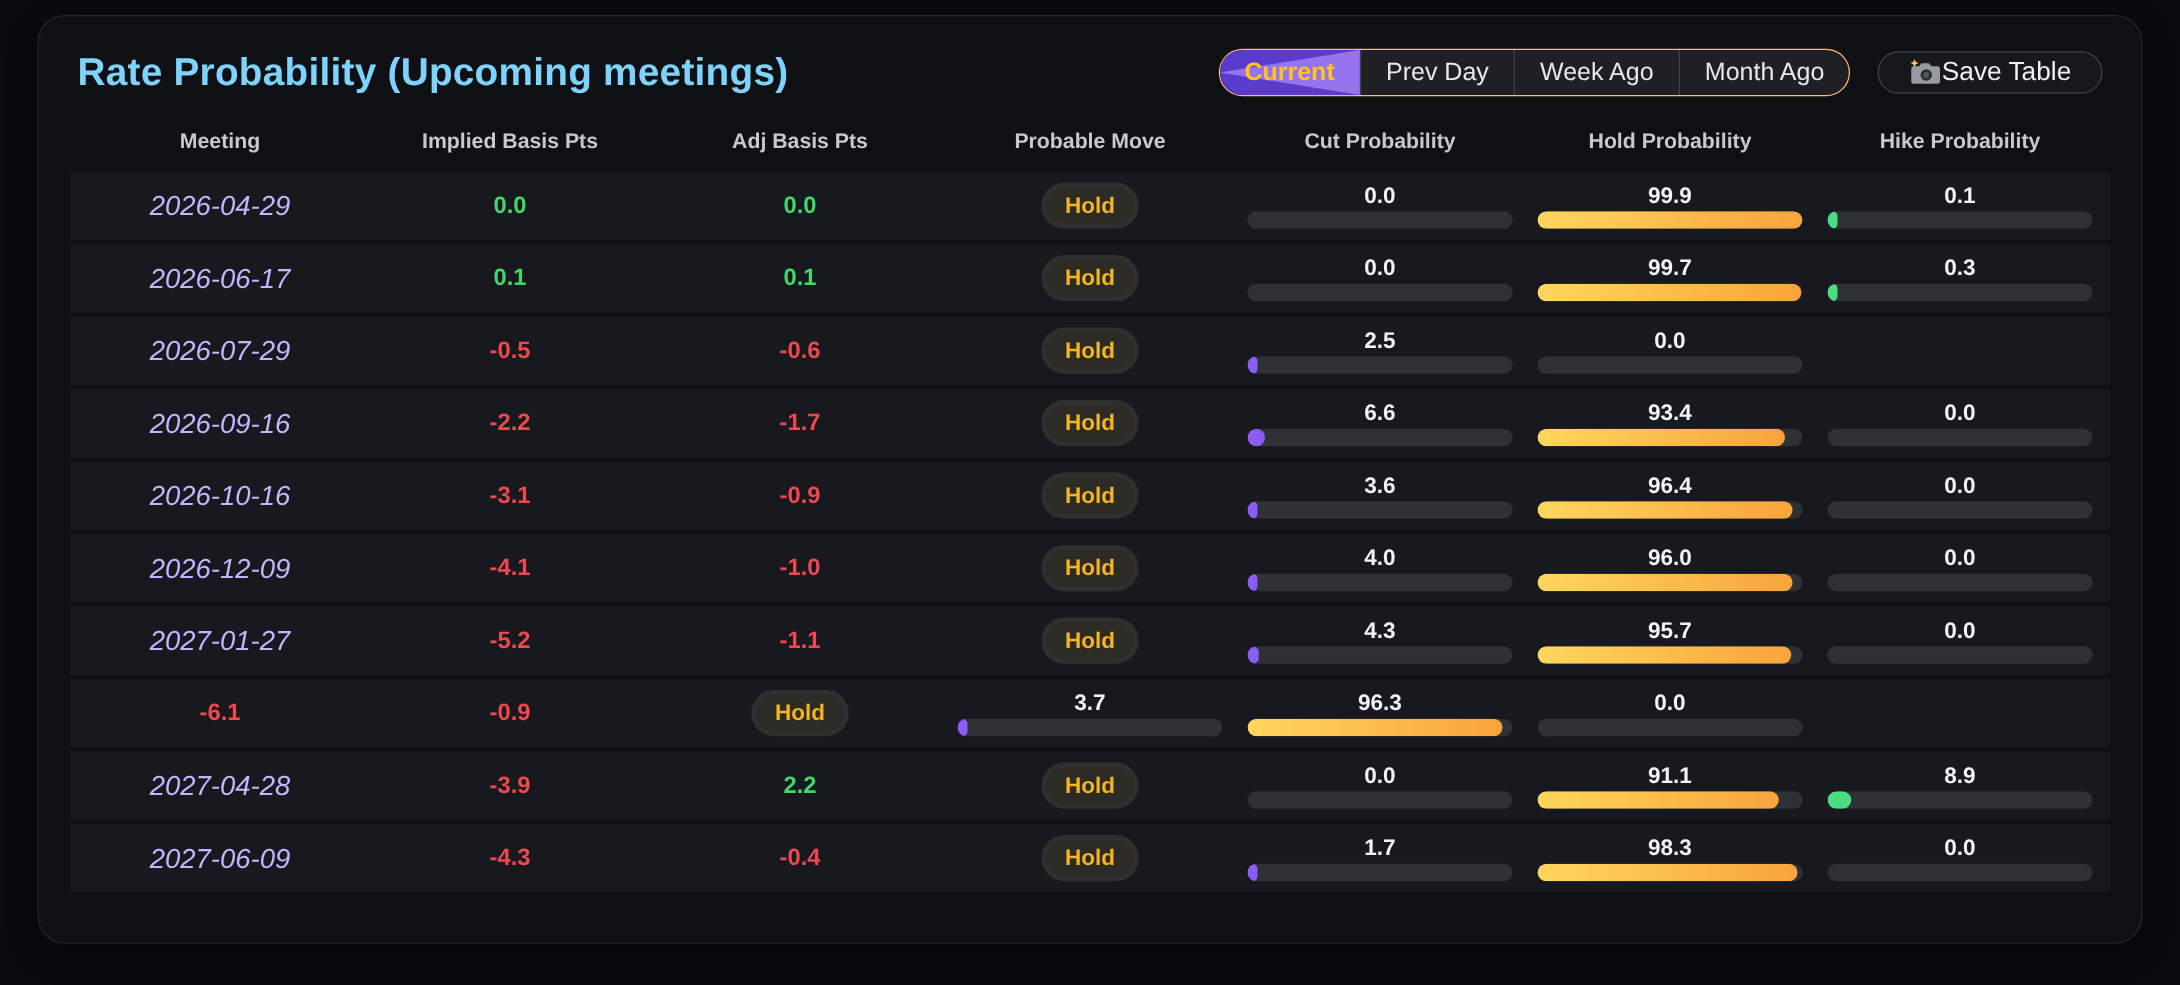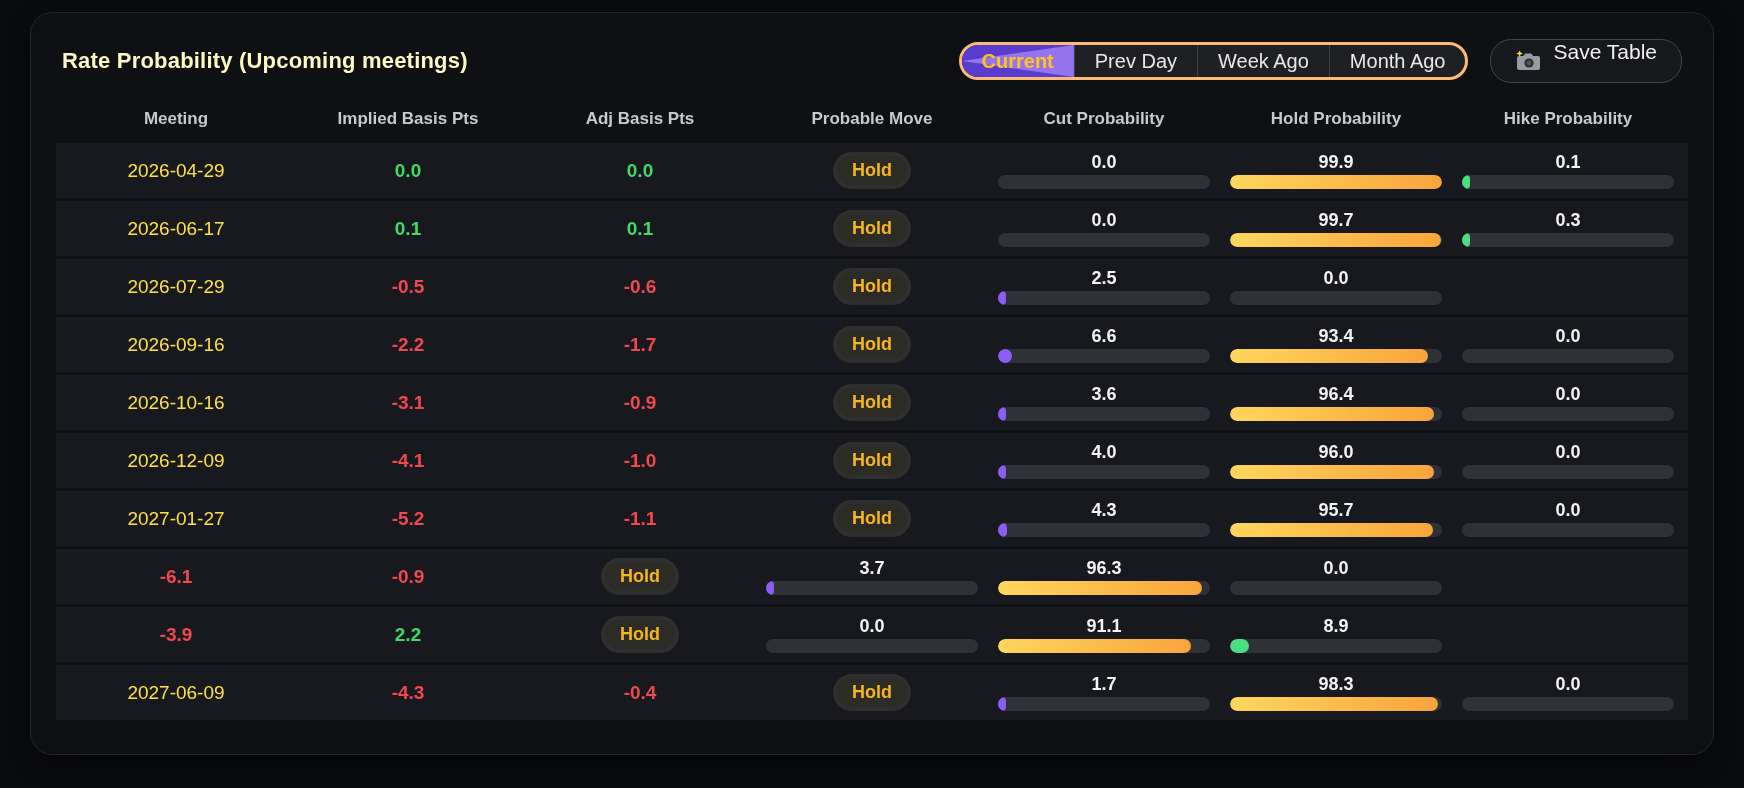--- a/index.html
+++ b/index.html
@@ -5,46 +5,46 @@
   * { margin:0; padding:0; box-sizing:border-box; }
   html,body { width:1744px; height:788px; background:#0a0b0f; font-family:"Liberation Sans", sans-serif; overflow:hidden; }
 
   .card {
     position:absolute; left:30px; top:12px; width:1684px; height:743px;
     background:#0e1014; border:1px solid #23262d; border-radius:22px;
     padding:22px 25px; box-shadow:0 8px 24px rgba(0,0,0,0.45);
   }
 
   .card-header { display:flex; justify-content:space-between; align-items:center; padding:4px 6px 0 6px; }
-  .page-title { color:#fef9c3; font-size:22px; font-weight:bold; letter-spacing:0.2px; }
+  .page-title { color:#7dd3fc; font-size:31px; font-weight:bold; letter-spacing:0.2px; }
 
   .header-right { display:flex; align-items:center; gap:22px; }
 
-  .tab-bar { display:flex; height:38px; background:#1f2024; border-radius:19px; overflow:hidden; border:3px solid #fdba74; }
+  .tab-bar { display:flex; height:38px; background:#1f2024; border-radius:19px; overflow:hidden; border:1px solid #fdba74; }
   .tab { display:flex; align-items:center; padding:0 20px; color:#e8e8e9; font-size:20px; cursor:pointer; position:relative; }
   .tab + .tab { border-left:1px solid #3e4147; }
   .tab.active { background:var(--tab-base,#5a3bd0); border-left:none; }
   .tab.active::before { content:''; position:absolute; inset:0; background:var(--tab-wedge,#9674f0); clip-path:polygon(0 50%, 100% 0, 100% 100%); }
   .tab.active .tab-label { color:var(--tab-label,#ffc419); font-weight:bold; }
   .tab-label { position:relative; z-index:1; }
 
   .save-btn {
-    display:flex; gap:12px; height:44px; padding:0 24px;
+    display:flex; align-items:center; height:34px; padding:0 24px;
     background:#17181c; border:1px solid #40444b; border-radius:21px;
     color:#f0f0f1; font-size:21px; font-family:inherit; cursor:pointer;
   }
   .cam { display:flex; align-items:center; }
 
   .thead { display:grid; grid-template-columns:repeat(7,1fr); margin-top:26px; padding:0 4px; }
   .hcell { text-align:center; color:#c7c9cc; font-size:17px; font-weight:bold; }
 
   .tbody { margin-top:14px; }
   .row { display:grid; grid-template-columns:repeat(7,1fr); align-items:center; height:55px; margin-bottom:3px; background:#17191e; padding:0 4px; }
   .cell { text-align:center; }
-  .date { color:#fde047; font-size:19px; }
+  .date { color:#c4b5fd; font-size:22px;font-style:italic; }
   .val { font-size:19px; font-weight:bold; }
   .val.pos { color:var(--pos,#42d966); }
   .val.neg { color:var(--neg,#f0484e); }
 
   .badge {
     display:inline-block; padding:4px 15px; border-radius:999px;
     background:#2d2b25; color:var(--badge-text,#f5b51f); font-size:18px; font-weight:bold;
     box-shadow:0 0 0 4px rgba(130,126,106,0.22);
   }
 
@@ -301,20 +301,21 @@
     </div>
     <div class="cell prob">
       <div class="num">0.0</div>
       <div class="track">
         
       </div>
     </div>
   </div>
 
   <div class="row">
+    <div class="cell date">2027-04-28</div>
     <div class="cell val neg">-3.9</div>
     <div class="cell val pos">2.2</div>
     <div class="cell">
       <span class="badge">Hold</span>
     </div>
     <div class="cell prob">
       <div class="num">0.0</div>
       <div class="track">
         
       </div>

